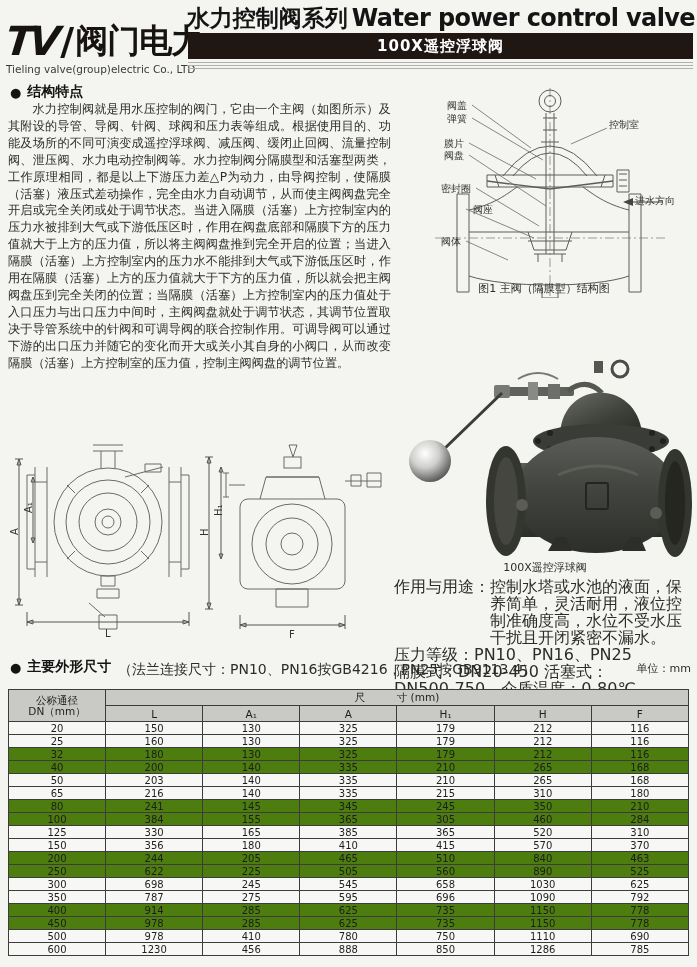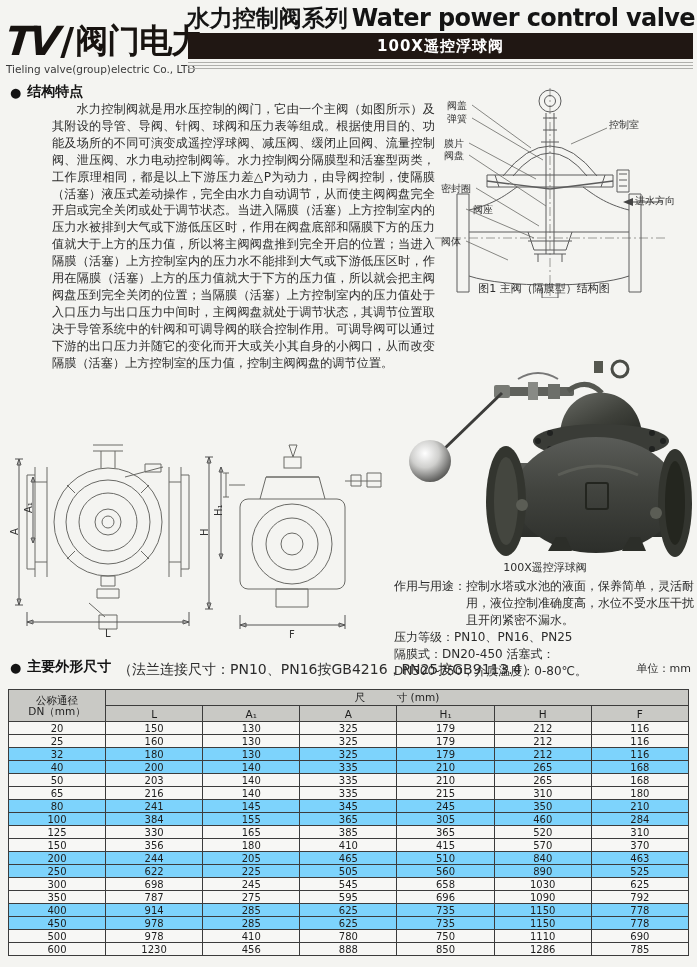--- a/index.html
+++ b/index.html
@@ -22,46 +22,46 @@
   .title-en{font-size:24px;font-weight:900;color:#141414;letter-spacing:-0.6px;}
   .black-bar{position:absolute;left:188px;top:33px;width:505px;height:26px;background:#201713;
     color:#fff;font-size:15px;font-weight:700;text-align:center;line-height:26px;letter-spacing:1px;}
   .bar-lines{position:absolute;left:188px;top:62px;width:505px;height:8px;
     background:repeating-linear-gradient(#b0b0ac 0 1px,transparent 1px 3px);}
   
   .section-head{position:absolute;font-weight:900;font-size:14px;color:#141414;display:flex;align-items:center;gap:6px;}
   .bullet{font-size:13px;line-height:13px;}
   
   .features-text{position:absolute;left:8px;top:101px;width:383px;
-    font-size:12.2px;line-height:16.9px;text-align:justify;text-indent:2em;color:#2c2c2c;margin-left:44px;}
+    font-size:12.2px;line-height:16.9px;text-align:justify;text-indent:2em;color:#2c2c2c;}
   
   .diagram-block{position:absolute;left:395px;top:86px;width:298px;height:212px;}
   .diagram-block svg{position:absolute;left:0;top:0;}
   .dlabel{position:absolute;font-size:10px;color:#333;white-space:nowrap;}
   .diagram-caption{position:absolute;left:395px;top:281px;width:298px;text-align:center;font-size:11px;color:#2c2c2c;}
   
   .photo-block{position:absolute;left:398px;top:355px;width:294px;height:202px;}
   .photo-caption{position:absolute;left:398px;top:560px;width:294px;text-align:center;font-size:11px;color:#2c2c2c;}
   
-  .usage-block{position:absolute;left:394px;top:578px;width:301px;font-size:12px;line-height:17px;color:#2c2c2c;}
+  .usage-block{position:absolute;left:394px;top:578px;width:301px;font-size:16px;line-height:17px;color:#2c2c2c;}
   .usage-block p{margin:0;}
   .usage-hanging{padding-left:6em;text-indent:-6em;}
   
   .drawings-block{position:absolute;left:5px;top:437px;width:385px;height:212px;}
   
   .dims-head{left:10px;top:658px;}
   .dims-note{position:absolute;left:118px;top:661px;font-size:14px;color:#2c2c2c;}
   .dims-unit{position:absolute;right:6px;top:661px;font-size:11px;color:#2c2c2c;}
   
   .dim-table{position:absolute;left:8px;top:689px;width:681px;border-collapse:collapse;table-layout:fixed;
     font-size:10px;color:#1d1d1d;}
   .dim-table th,.dim-table td{border:1px solid #3c3c3c;text-align:center;padding:0;font-weight:400;}
   .dim-table thead th{background:#c9c9c5;height:15px;font-size:10.5px;}
   .dim-table td{height:12px;background:#f7f7f5;}
-  .dim-table tr.shade td{background:#7dd3fc;}
+  .dim-table tr.shade td{background:#4d7c0f;}
   .col1{width:96px;}
   .th2{line-height:11px;}
   .sub1{font-size:10.5px;}
   svg text{font-family:"DejaVu Sans","Liberation Sans",sans-serif;}
 </style>
 </head>
 <body>
 
 <div class="page">
 

